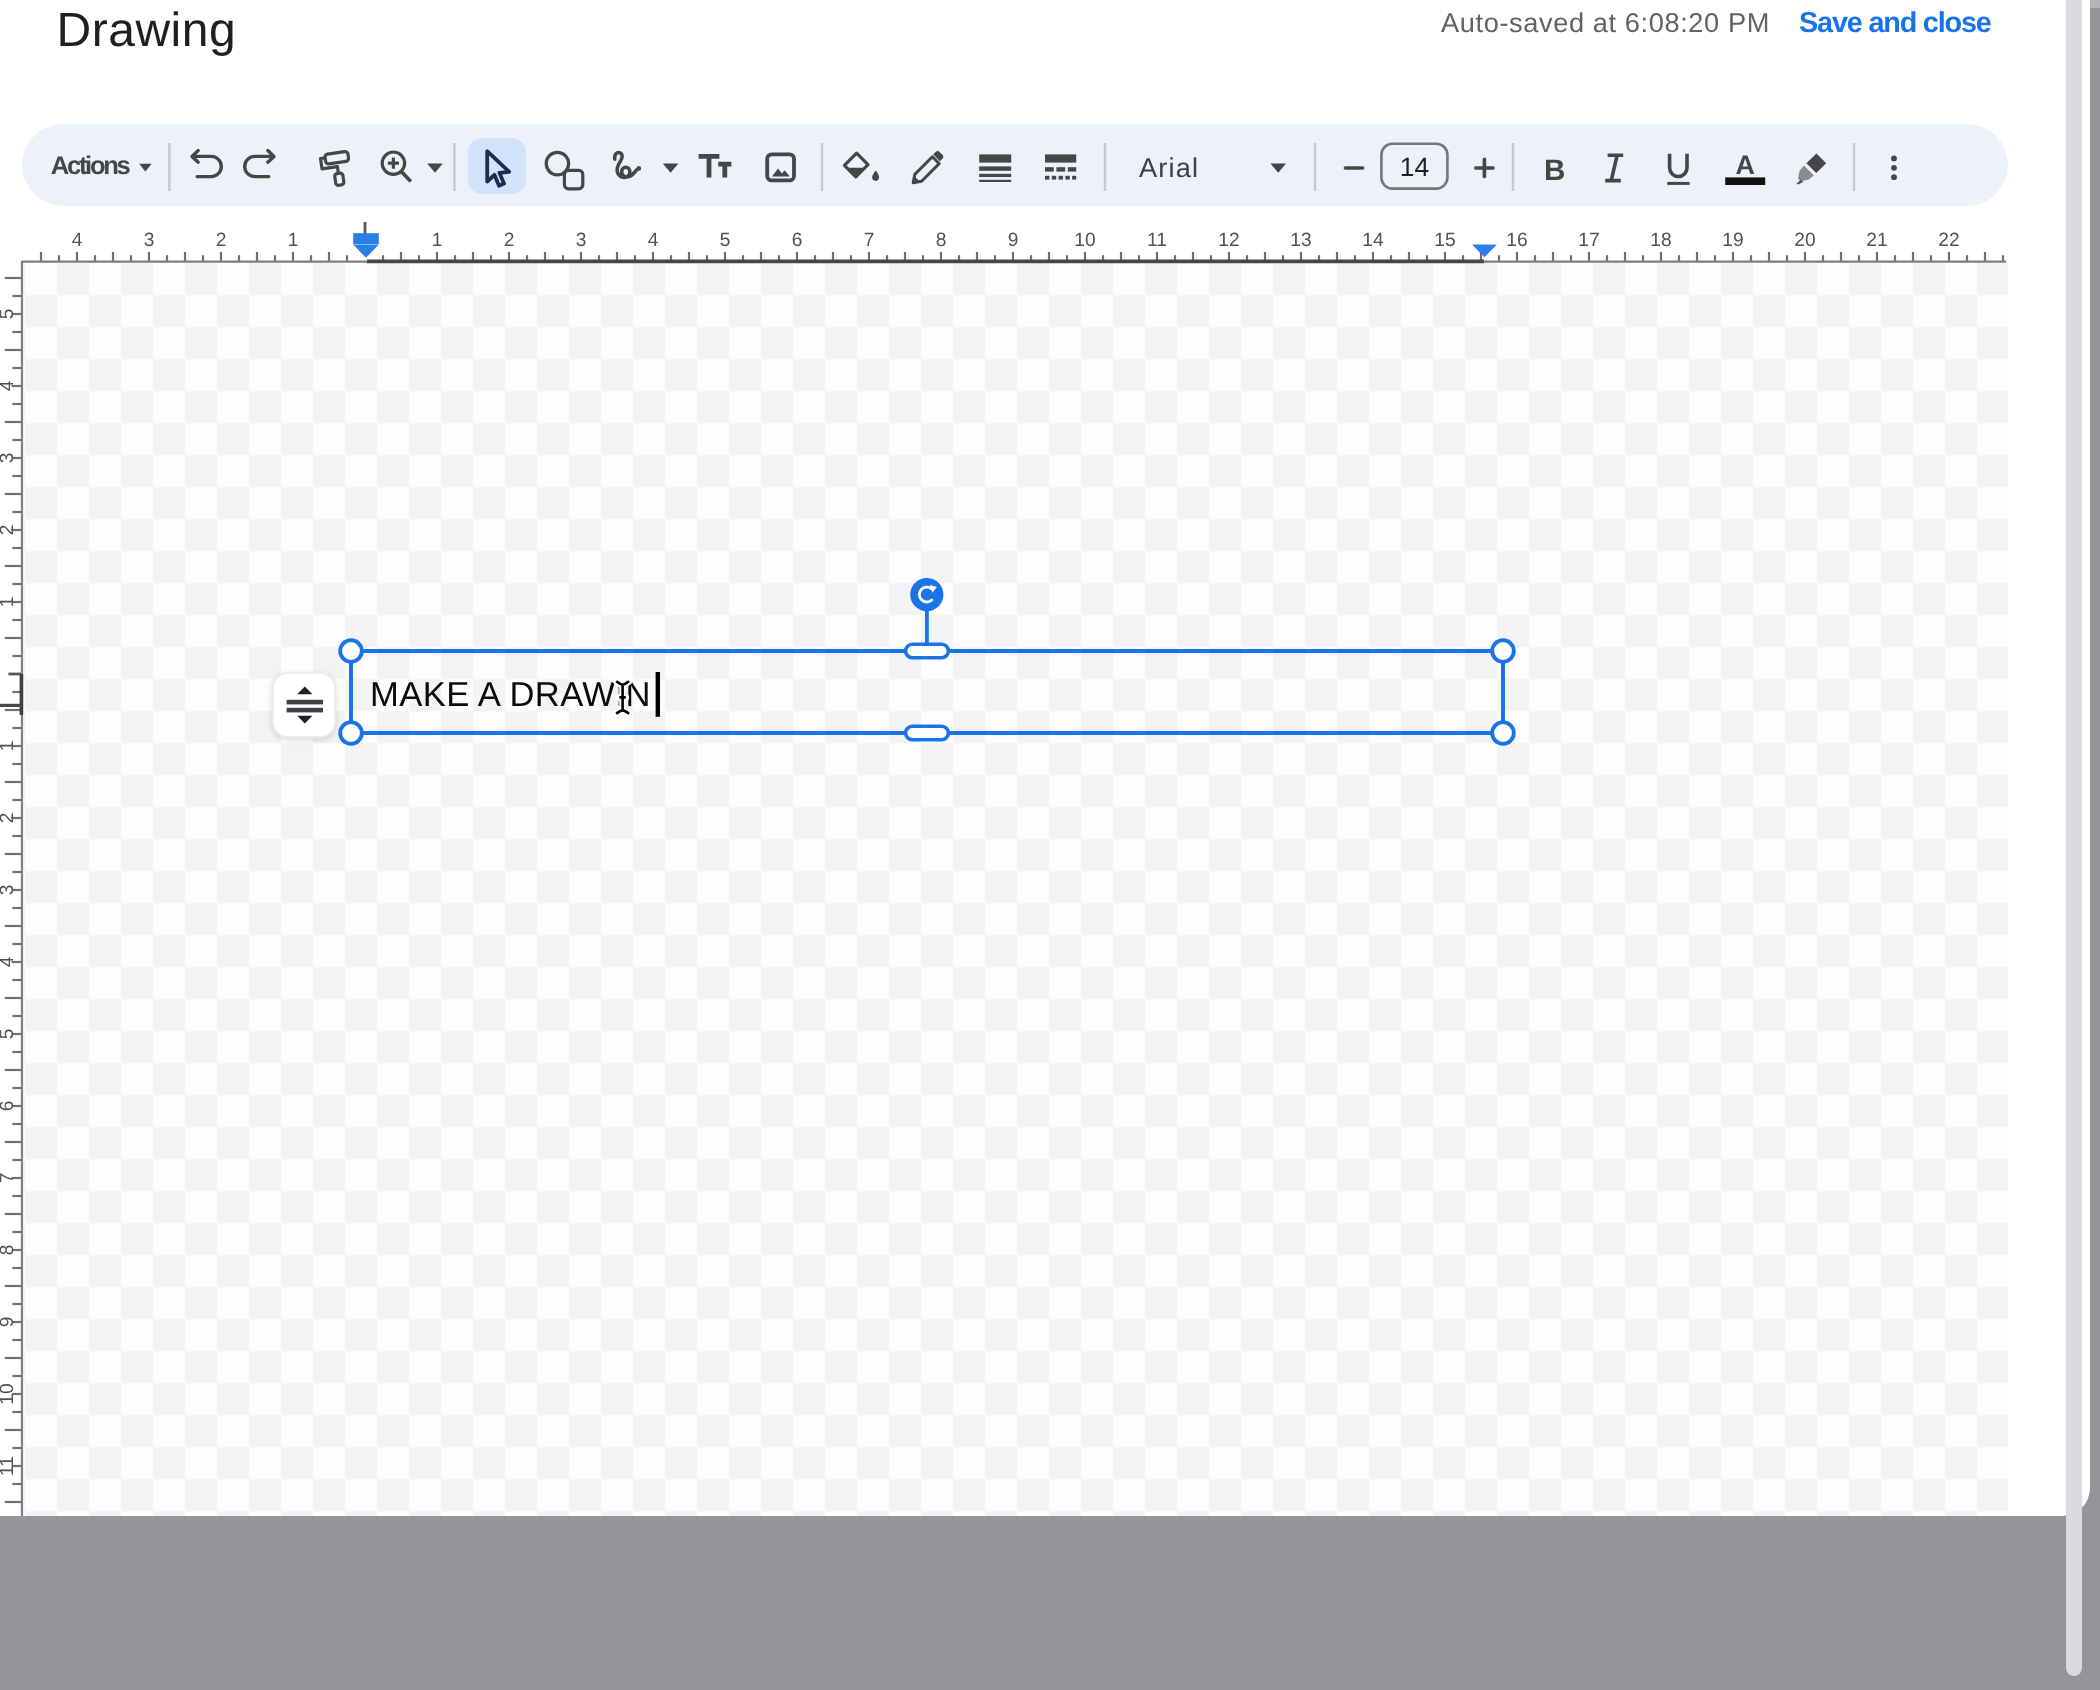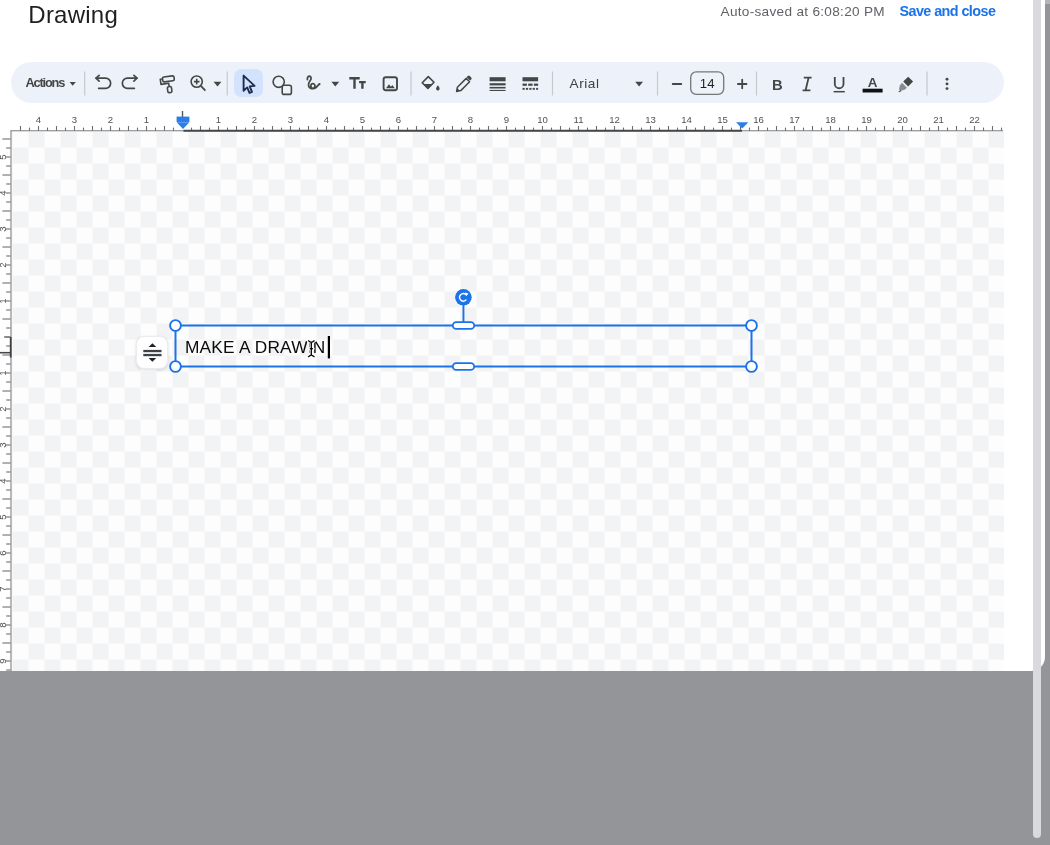--- a/index.html
+++ b/index.html
@@ -1,17 +1,17 @@
 <!DOCTYPE html>
 <html><head><meta charset="utf-8">
 <style>
   * { margin:0; padding:0; box-sizing:border-box; }
   html,body { width:1050px; height:845px; overflow:hidden; background:#939599;
                font-family:"Liberation Sans", sans-serif; }
-  #app { position:absolute; left:0; top:0; width:1044.5px; height:671px;
+  #app { position:absolute; left:0; top:0; width:1044.5px; height:758px;
           background:#ffffff; border-bottom-right-radius:14px; overflow:hidden; }
   .abs { position:absolute; }
 </style></head>
 <body>
 <div class="abs" style="left:1044.5px;top:0;width:5.5px;height:4px;background:#b3b5b7;"></div>
 <div id="app">
 
   <div class="abs" style="left:11px;top:61.8px;width:992.5px;height:41.4px;border-radius:20.7px;background:#edf2fa;"></div>
 
   <div class="abs" style="left:234px;top:68.5px;width:28.6px;height:28.4px;border-radius:7px;background:#d3e3fd;"></div>

